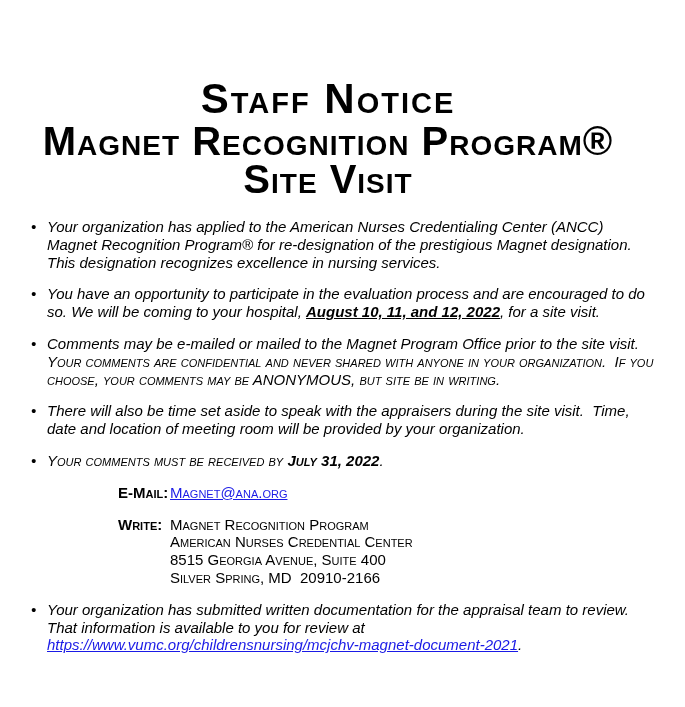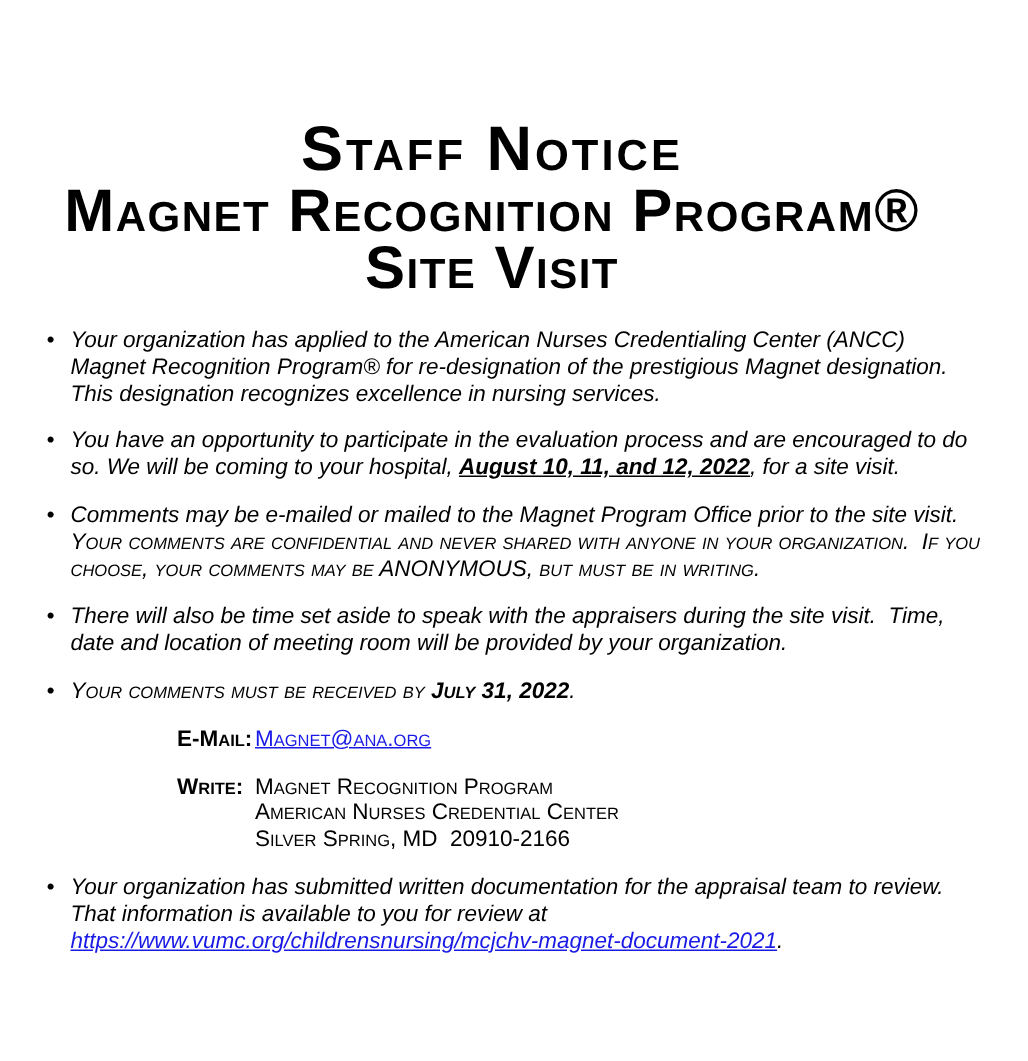--- a/index.html
+++ b/index.html
@@ -95,35 +95,36 @@
 
   <header class="doc-header">
     <div class="title1">Staff Notice</div>
     <div class="title2">Magnet Recognition Program®</div>
     <div class="title2">Site Visit</div>
   </header>
 
   <ul class="bullets">
     <li><span>Your organization has applied to the American Nurses Credentialing Center (ANCC) Magnet Recognition Program® for re-designation of the prestigious Magnet designation.  This designation recognizes excellence in nursing services.</span></li>
     <li><span>You have an opportunity to participate in the evaluation process and are encouraged to do so. We will be coming to your hospital, </span><span class="bold-underline">August 10, 11, and 12, 2022</span><span>, for a site visit.</span></li>
-    <li><span>Comments may be e-mailed or mailed to the Magnet Program Office prior to the site visit. </span><span class="sc">Your comments are confidential and never shared with anyone in your organization.  If you choose, your comments may be ANONYMOUS, but must be in writing.</span></li>
+    <li><span>Comments may be e-mailed or mailed to the Magnet Program Office prior to the site visit. </span><span class="sc">Your comments are confidential and never shared with anyone in your organization.  If you choose, your comments may be ANONYMOUS, but site be in writing.</span></li>
     <li><span>There will also be time set aside to speak with the appraisers during the site visit.  Time, date and location of meeting room will be provided by your organization.</span></li>
     <li class="sc"><span>Your comments must be received by </span><span class="bold">July 31, 2022</span><span>.</span></li>
   </ul>
 
   <div class="contact">
     <div class="contact-row">
       <span class="contact-label sc">E-Mail:</span>
       <a class="link sc">Magnet@ana.org</a>
     </div>
     <div class="contact-row">
       <span class="contact-label sc">Write:</span>
       <div class="address sc">
         <div>Magnet Recognition Program</div>
         <div>American Nurses Credential Center</div>
+        <div>8515 Georgia Avenue, Suite 400</div>
         <div>Silver Spring, MD  20910-2166</div>
       </div>
     </div>
   </div>
 
   <ul class="bullets">
     <li><span>Your organization has submitted written documentation for the appraisal team to review.  That information is available to you for review at </span><a class="link">https://www.vumc.org/childrensnursing/mcjchv-magnet-document-2021</a><span>.</span></li>
   </ul>
 
 </div>

